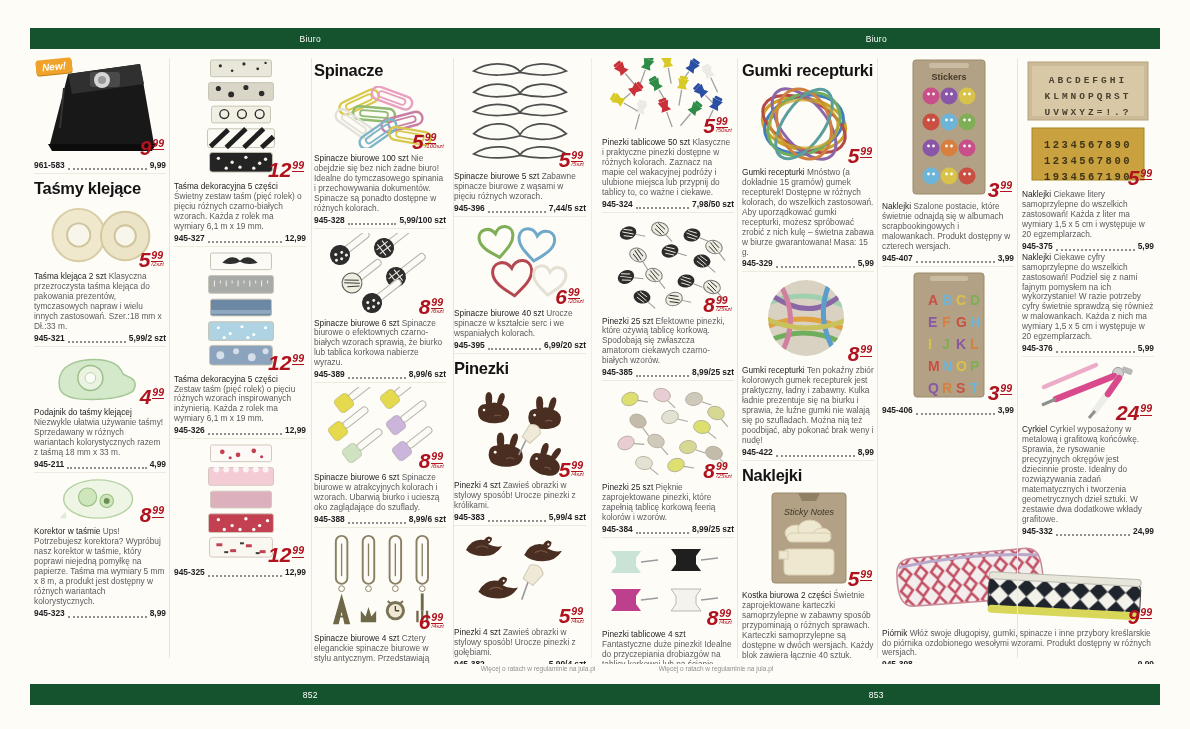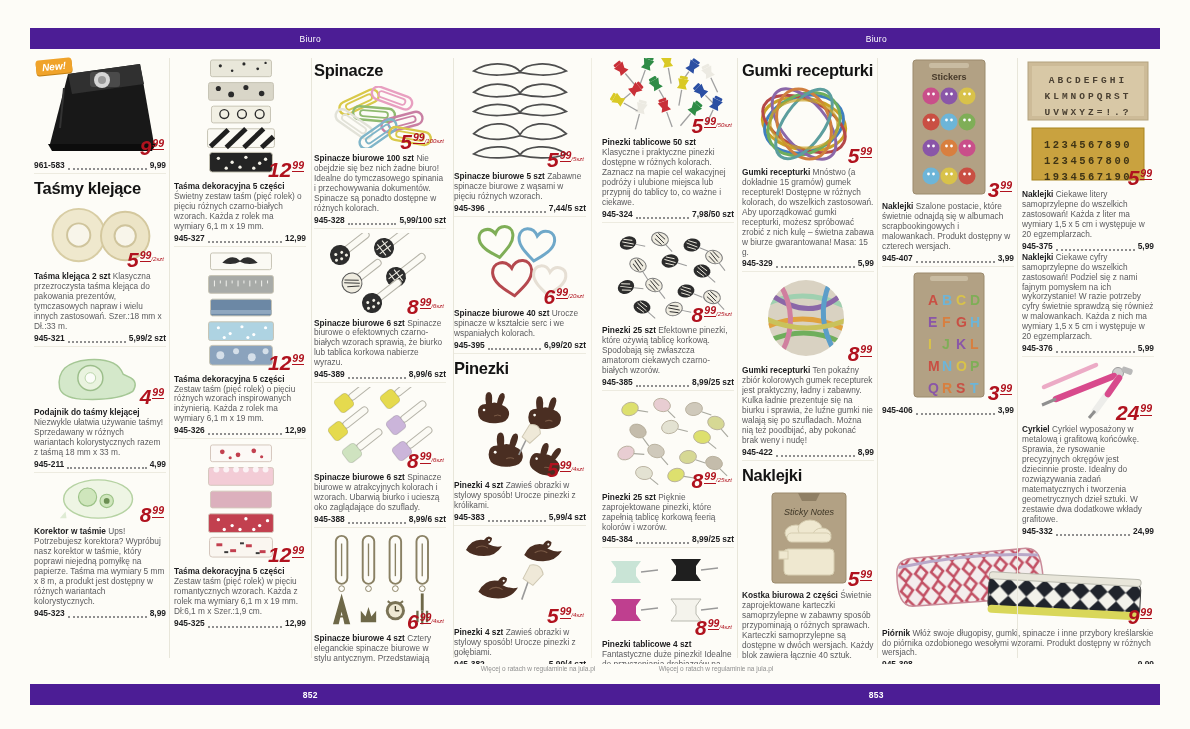--- a/index.html
+++ b/index.html
@@ -1,43 +1,43 @@
 <!DOCTYPE html>
 <html><head>
 <meta charset="utf-8">
 <style>
   html,body{margin:0;padding:0}
   body{width:1190px;height:729px;position:relative;font-family:"Liberation Sans",sans-serif;background:#ffffff;overflow:hidden}
   .spread{position:absolute;inset:0;background:#fdfcf7}
-  .bar{position:absolute;left:30px;right:30px;height:21px;background:#4c1d95}
+  .bar{position:absolute;left:30px;right:30px;height:21px;background:#14532d}
   .bar.top{top:28px}
   .bar.bottom{top:684px}
   .bar span{position:absolute;top:50%;transform:translate(-50%,-50%);color:#fff;font-size:8.5px;letter-spacing:.3px}
   .lpos{left:24.8%}
   .rpos{left:74.9%}
-  .bar.bottom span{font-weight:bold}
+  .bar.bottom span{font-weight:normal}
   .content{position:absolute;top:56px;left:34px;height:608px;display:flex;gap:8px;overflow:hidden}
   .col{width:132px;flex:0 0 132px;overflow:hidden}
   .content > .col:nth-child(4){margin-right:8px}
   .wrap2{flex:0 0 272px;width:272px;display:flex;flex-direction:column;overflow:hidden}
   .row2{display:flex;gap:8px}
   .vsep{position:absolute;top:58px;height:600px;width:1px;background:#e8e6da}
   .sec{font-size:16.5px;font-weight:bold;color:#141414;margin:5px 0 6px;letter-spacing:-.3px}
   .product{margin-bottom:4px;padding-bottom:3px;border-bottom:1px solid #edebe0}
   .col .product:last-child,.span-slot .product{border-bottom:none}
   .pimg{position:relative;margin-top:2px}
   .pimg svg{width:100%;height:100%;display:block}
   .newbadge{position:absolute;top:1px;left:2px;background:#f0a32a;color:#fff;font-weight:bold;font-style:italic;font-size:10px;padding:2px 6px;border-radius:3px;transform:rotate(-6deg);box-shadow:0 1px 0 #c07f12}
   .price{display:flex;justify-content:flex-end;align-items:flex-start;color:#b0121e;font-weight:bold;font-style:italic;line-height:.9;margin:-15px 2px 2px 0;position:relative;pointer-events:none}
   .pmain{font-size:21px}
-  .psup{display:flex;margin-left:1px;align-items:flex-end}
+  .psup{display:flex;flex-direction:column;margin-left:1px;align-items:flex-start}
   .pcents{font-size:10.5px;border-bottom:1.5px solid #b0121e;padding-bottom:1px}
   .punit{font-size:6px;font-weight:normal}
   .ptext{margin:2px 0 1px;font-size:8.3px;line-height:1.2;color:#5b5b5e}
-  .ptitle{color:#1d1d1f;font-weight:bold}
+  .ptitle{color:#1d1d1f;font-weight:normal}
   .codeline{display:flex;align-items:flex-end;font-size:8.4px;font-weight:bold;color:#1d1d1f;margin-top:1px}
   .dots{flex:1;margin:0 3px;border-bottom:2px dotted #8f8f8f;height:7px}
   .note{position:absolute;top:665px;font-size:6.5px;color:#8f8f8f;white-space:nowrap}
   .note-left{left:538px;transform:translateX(-50%)}
   .note-right{left:716px;transform:translateX(-50%)}
 </style>
 </head>
 <body>
 
 <div class="spread">
@@ -301,21 +301,20 @@
                 <rect x="82" y="111" width="4" height="2"></rect>
               </g>
             </svg>
           </div>
           <div class="price">
             <span class="pmain">12</span>
             <span class="psup">
               <span class="pcents">99</span>
             </span>
           </div>
-          <p class="ptext"><span class="ptitle">Taśma dekoracyjna 5 części</span> <span class="pdesc">Zestaw taśm (pięć rolek) w pięciu romantycznych wzorach. Każda z rolek ma wymiary 6,1 m x 19 mm. Dł:6,1 m x Szer.:1,9 cm.</span></p>
           <div class="codeline">
             <span class="pcode">945-325</span>
             <span class="dots"></span>
             <span class="cprice">12,99</span>
           </div>
         </div>
       </div>
     <div class="col">
         <h2 class="sec">Spinacze</h2>
         <div class="product">

